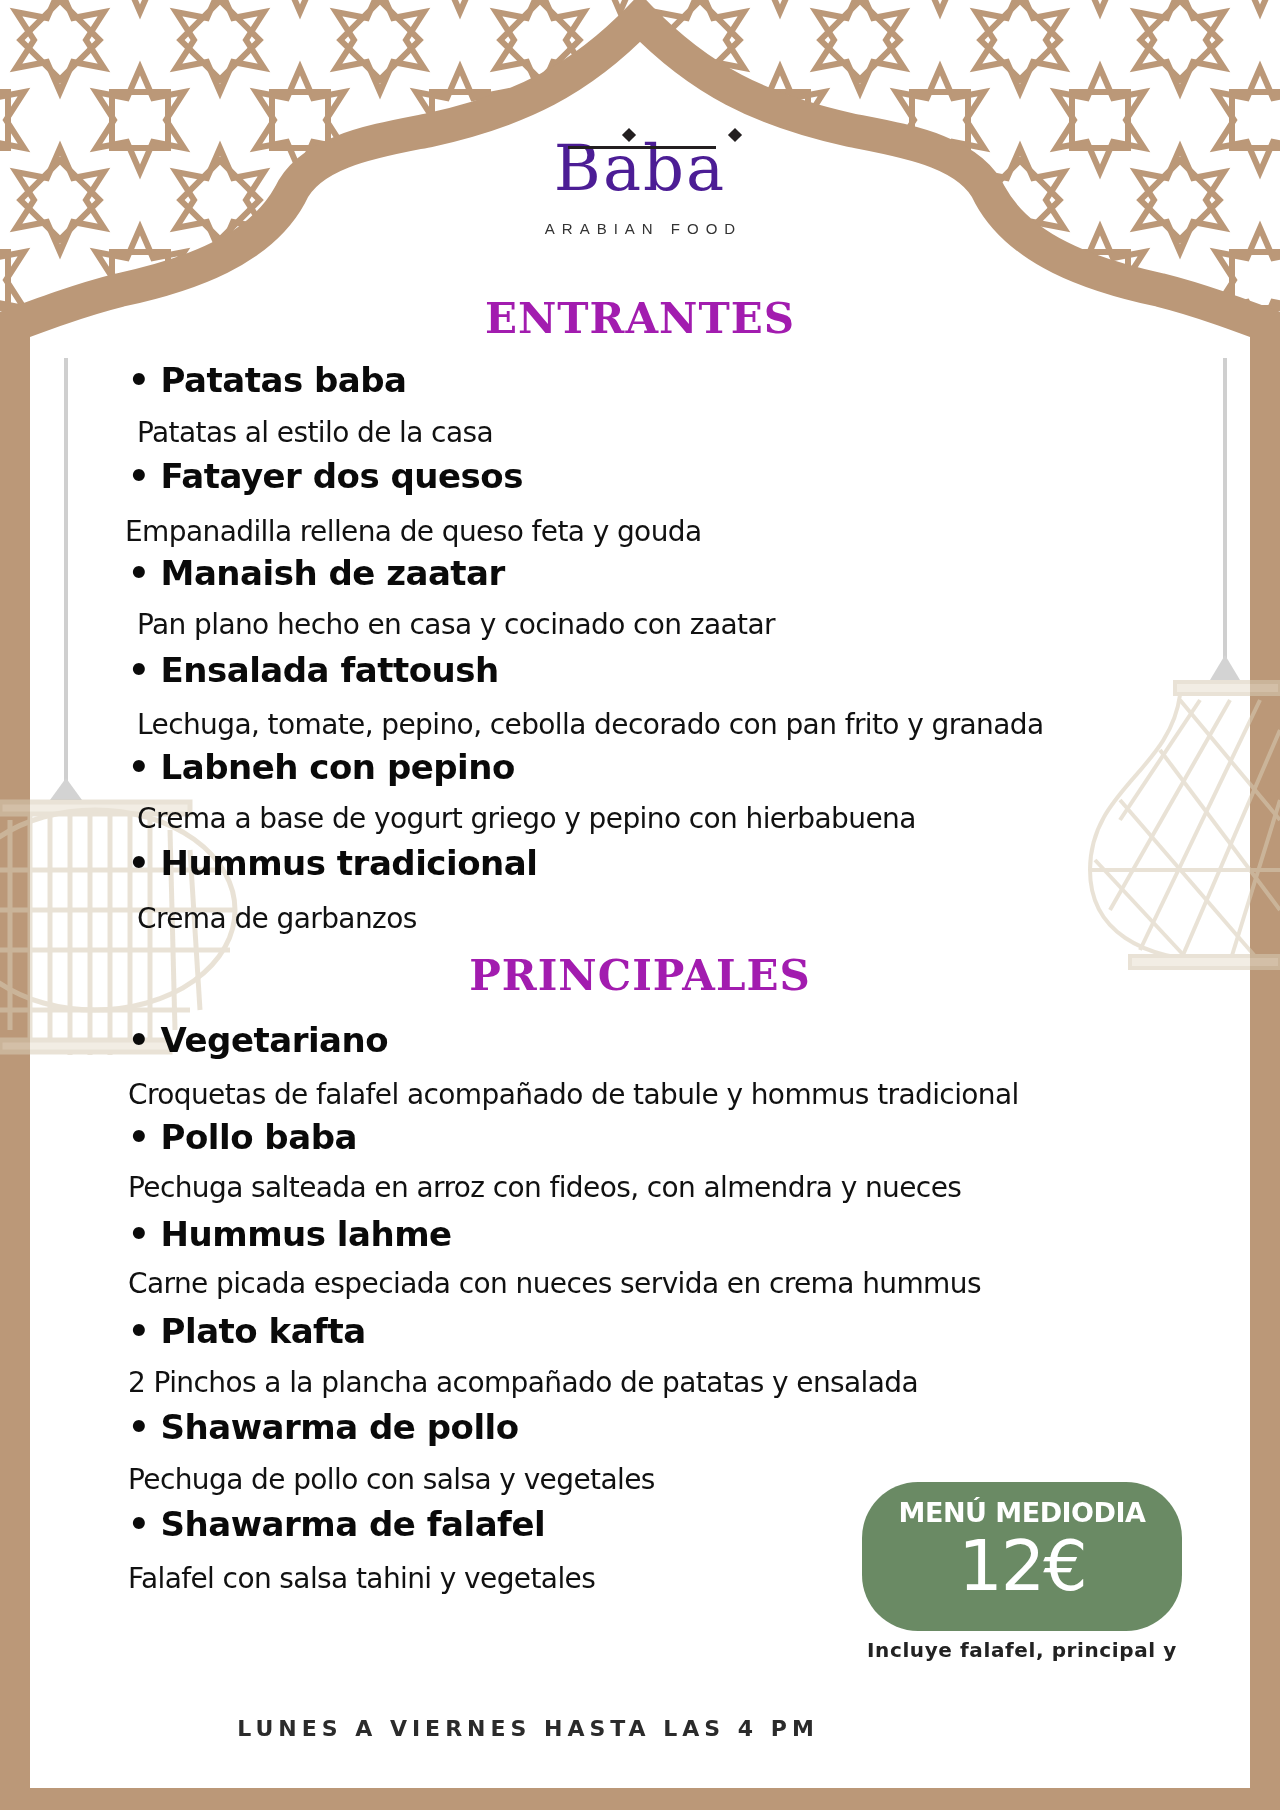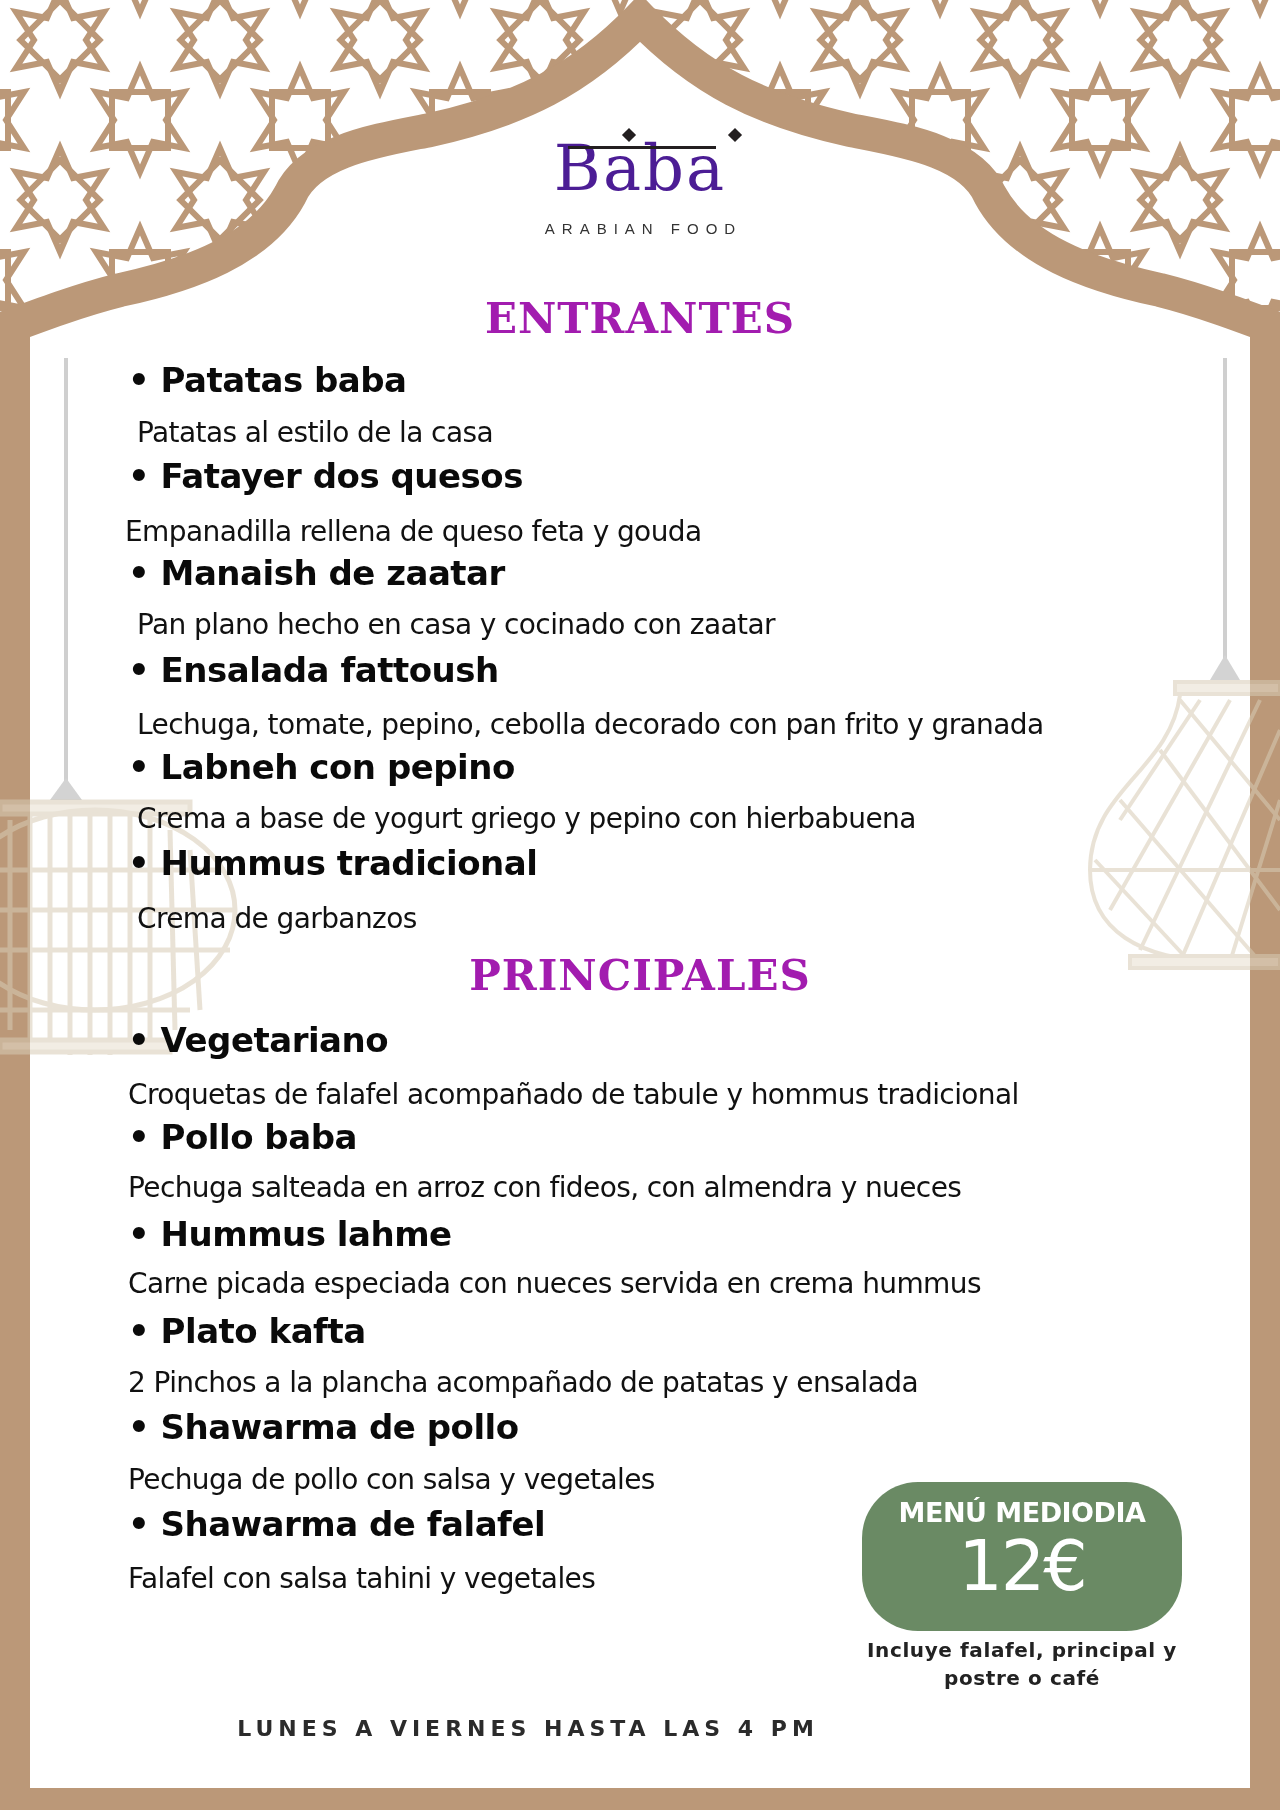--- a/index.html
+++ b/index.html
@@ -145,16 +145,15 @@
   <div class="item-name" style="left:128px;top:1504px;">• Shawarma de falafel</div>
   <div class="item-desc" style="left:128px;top:1562px;">Falafel con salsa tahini y vegetales</div>
 </div>
 
 <div class="badge">
   <div class="badge-title">MENÚ MEDIODIA</div>
   <div class="badge-price">12€</div>
 </div>
 <div class="badge-note">
   <div>Incluye falafel, principal y</div>
-  <div>postre o café</div>
 </div>
 
 <div class="footer">LUNES A VIERNES HASTA LAS 4 PM</div>
 
 </body></html>

